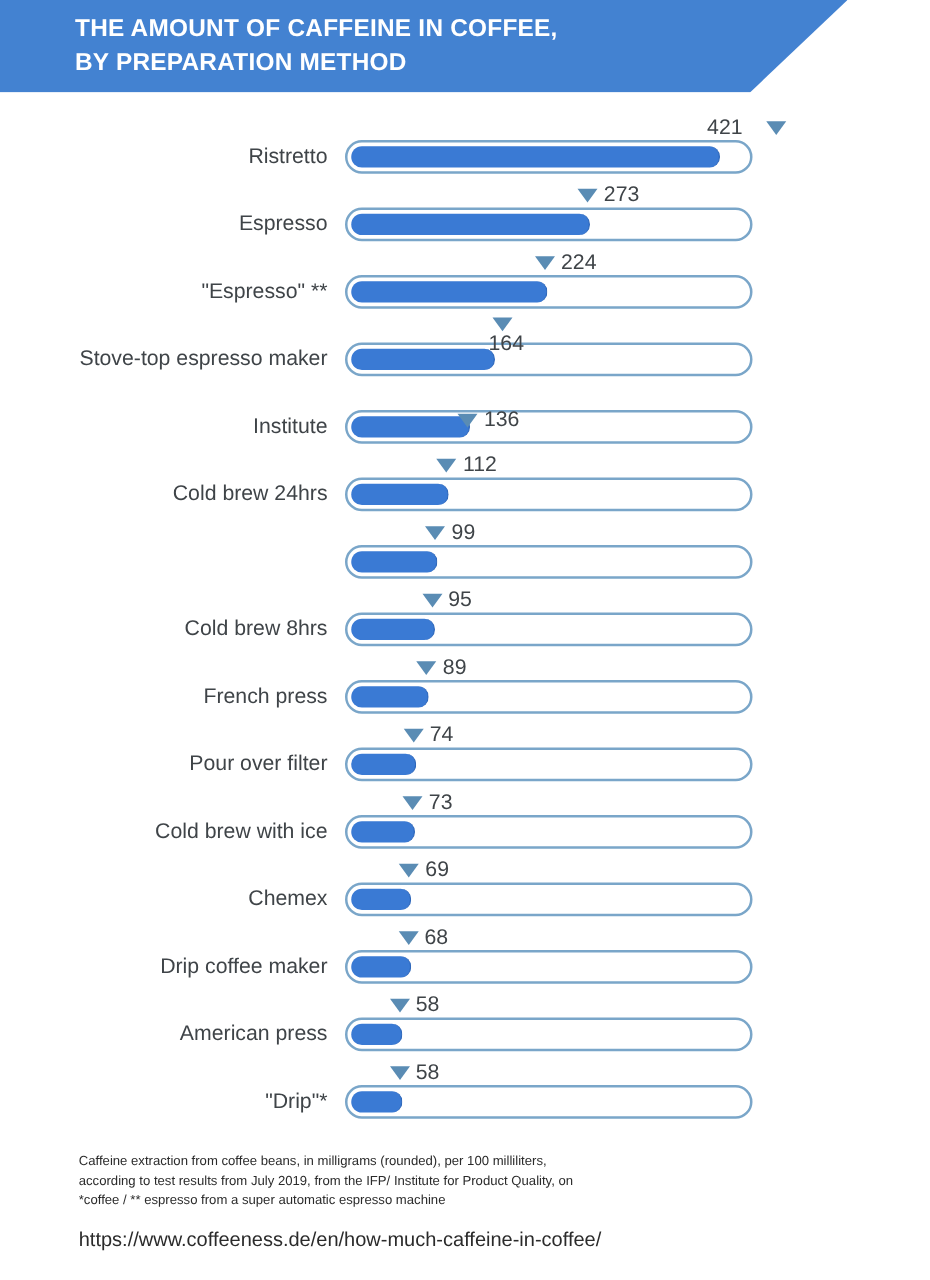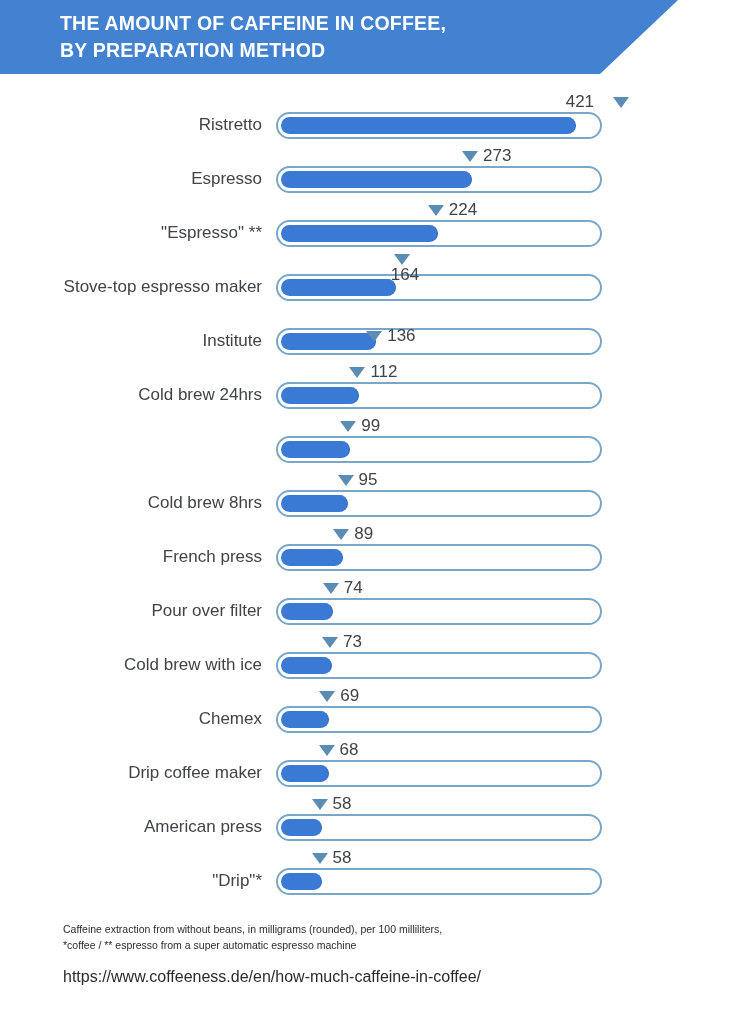--- a/index.html
+++ b/index.html
@@ -295,18 +295,19 @@
           <div class="fill" style="width: 40.6px;"></div>
         </div>
         <div class="marker tri-left" style="left: 319.6px; transform: translateX(-8px);">
           <span class="tri"></span>
           <span class="val">58</span>
         </div>
       </div>
     </div>
 
   <div class="footer">
-    <div class="foot-line">Caffeine extraction from without beans, in milligrams (rounded), per 100 milliliters,</div>
+    <div class="foot-line">Caffeine extraction from coffee beans, in milligrams (rounded), per 100 milliliters,</div>
+    <div class="foot-line">according to test results from July 2019, from the IFP/ Institute for Product Quality, on</div>
     <div class="foot-note">*coffee / ** espresso from a super automatic espresso machine</div>
     <div class="foot-url">https://www.coffeeness.de/en/how-much-caffeine-in-coffee/</div>
   </div>
 
 </div>
 
 </body></html>

